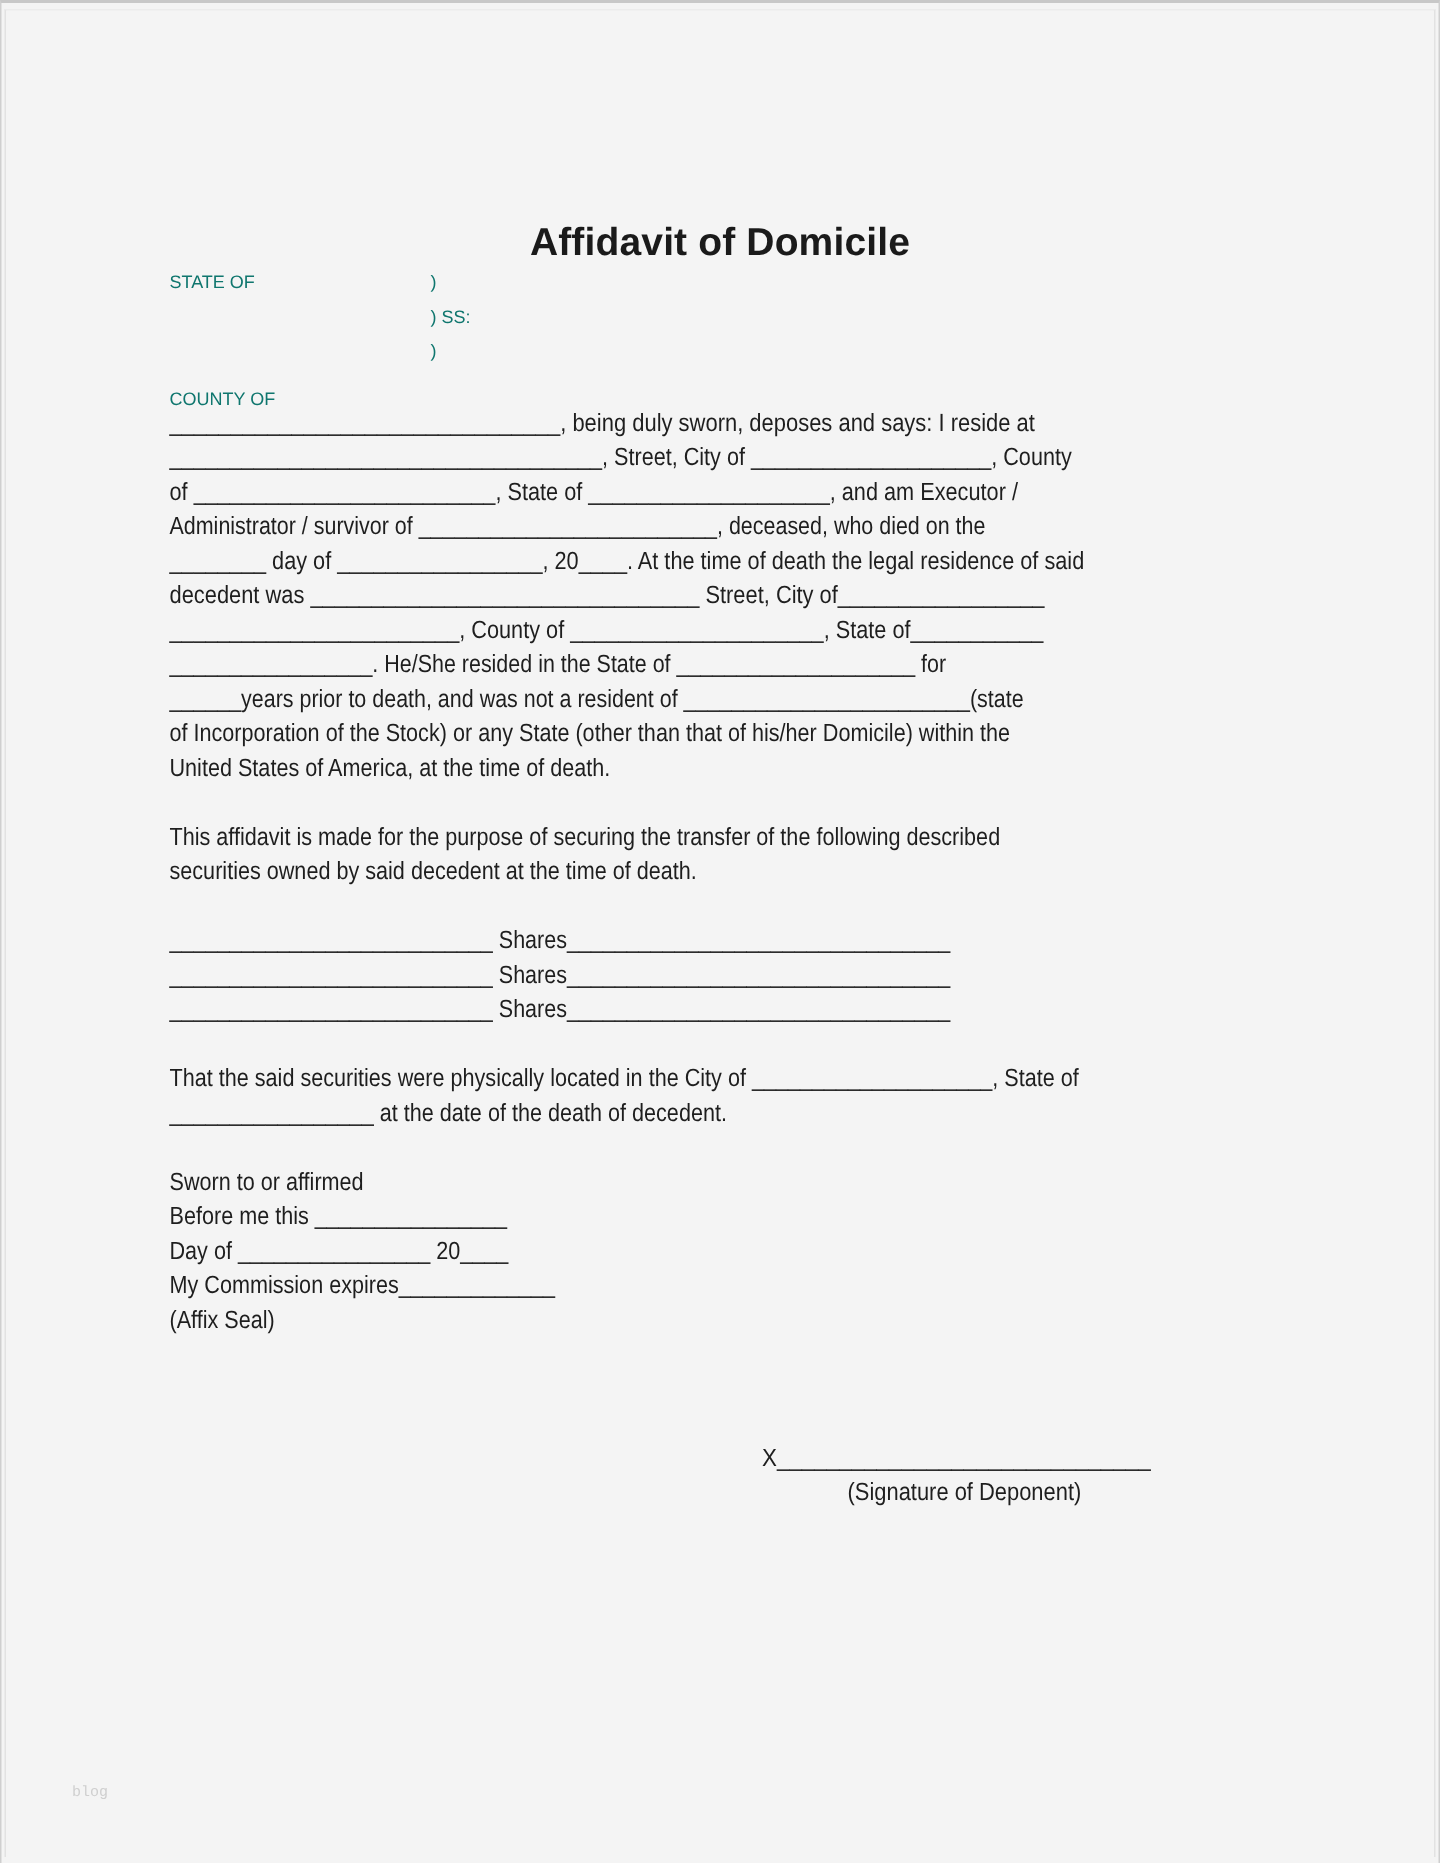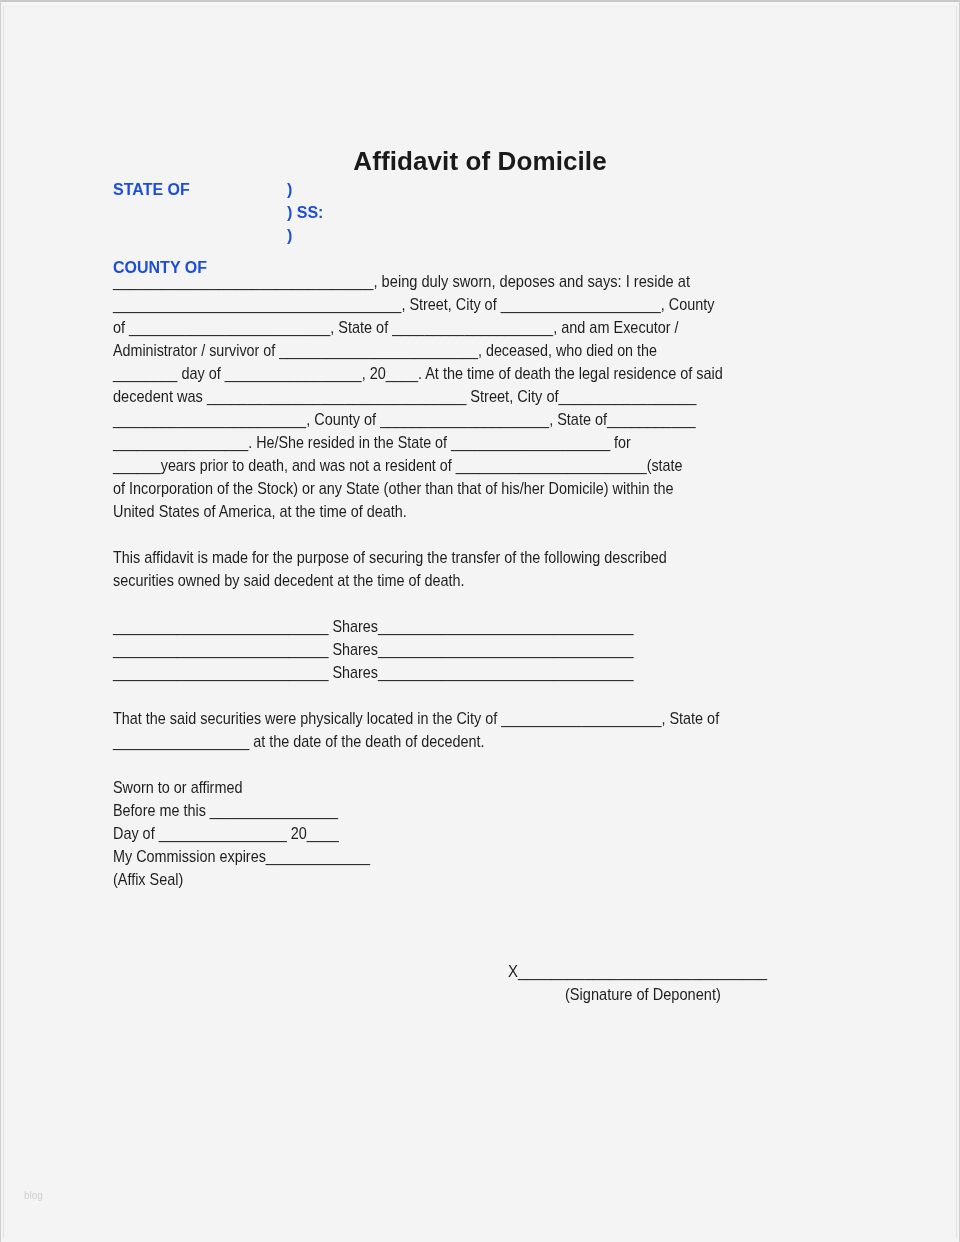--- a/index.html
+++ b/index.html
@@ -21,24 +21,24 @@
     position: absolute; left: 0; width: 960px; top: 146px;
     text-align: center; font-weight: bold; font-size: 26px; letter-spacing: 0.1px;
     padding-left: 0px;
   }
   .title span { position: relative; left: 0px; }
   .line {
     position: absolute; left: 113px; font-size: 16.6px; white-space: pre; line-height: 20px;
     font-family: "Liberation Sans", "DejaVu Sans", sans-serif; color: #1e1e1e;
     transform-origin: left top;
   }
-  .hdr { position: absolute; font-size: 16px; white-space: pre; color: #1d4ed8; font-weight: bold; }
+  .hdr { position: absolute; font-size: 12px; white-space: pre; color: #0f766e; }
   .sig-line { position: absolute; font-size: 16.6px; white-space: pre; color: #1e1e1e; }
   .watermark {
-    position: absolute; left: 24px; top: 1190px; font-size: 10px; color: #cfcfcf;
+    position: absolute; left: 48px; top: 1190px; font-size: 10px; color: #cfcfcf; font-family: Liberation Mono, monospace;
   }
 </style>
 </head>
 <body>
 
 <div class="frame-outer"></div>
 <div class="frame-inner"></div>
 
 <div class="title"><span>Affidavit of Domicile</span></div>
 

